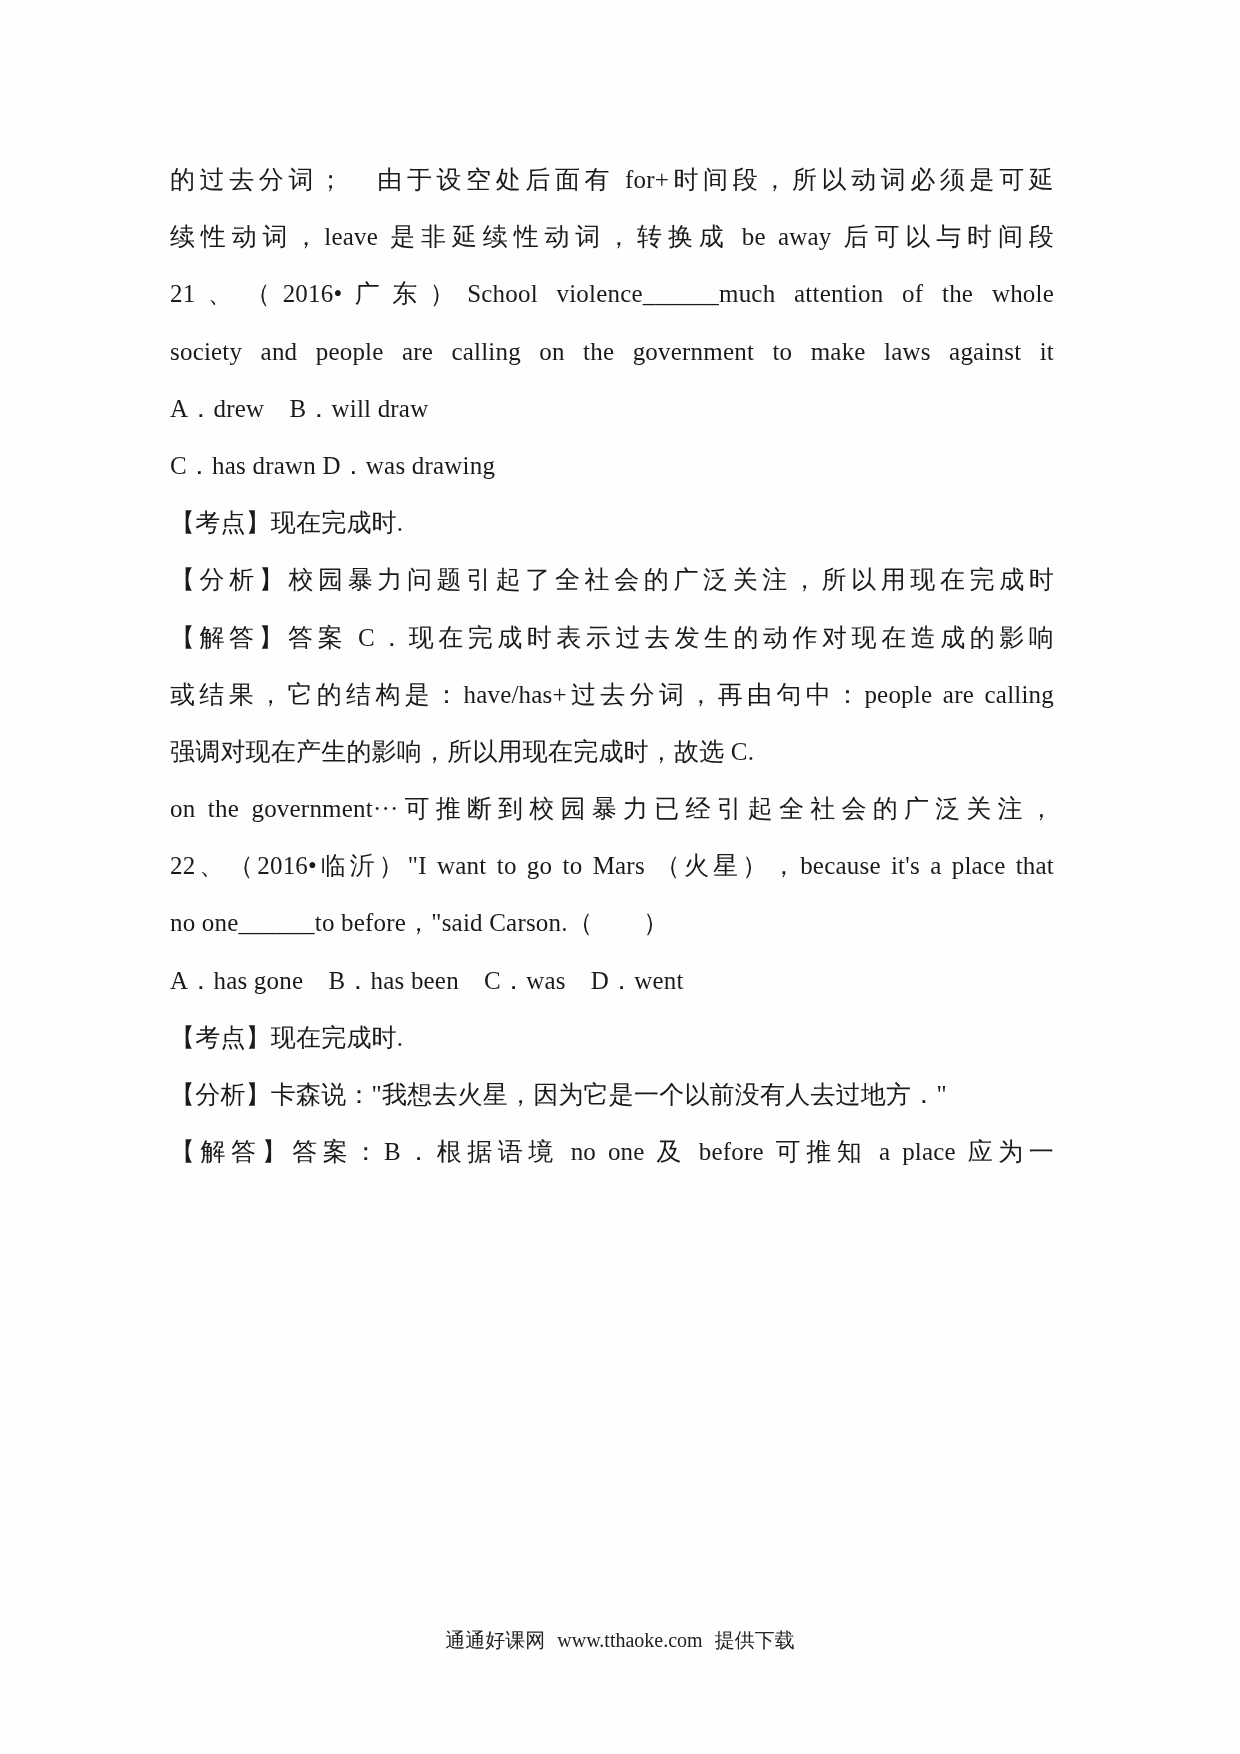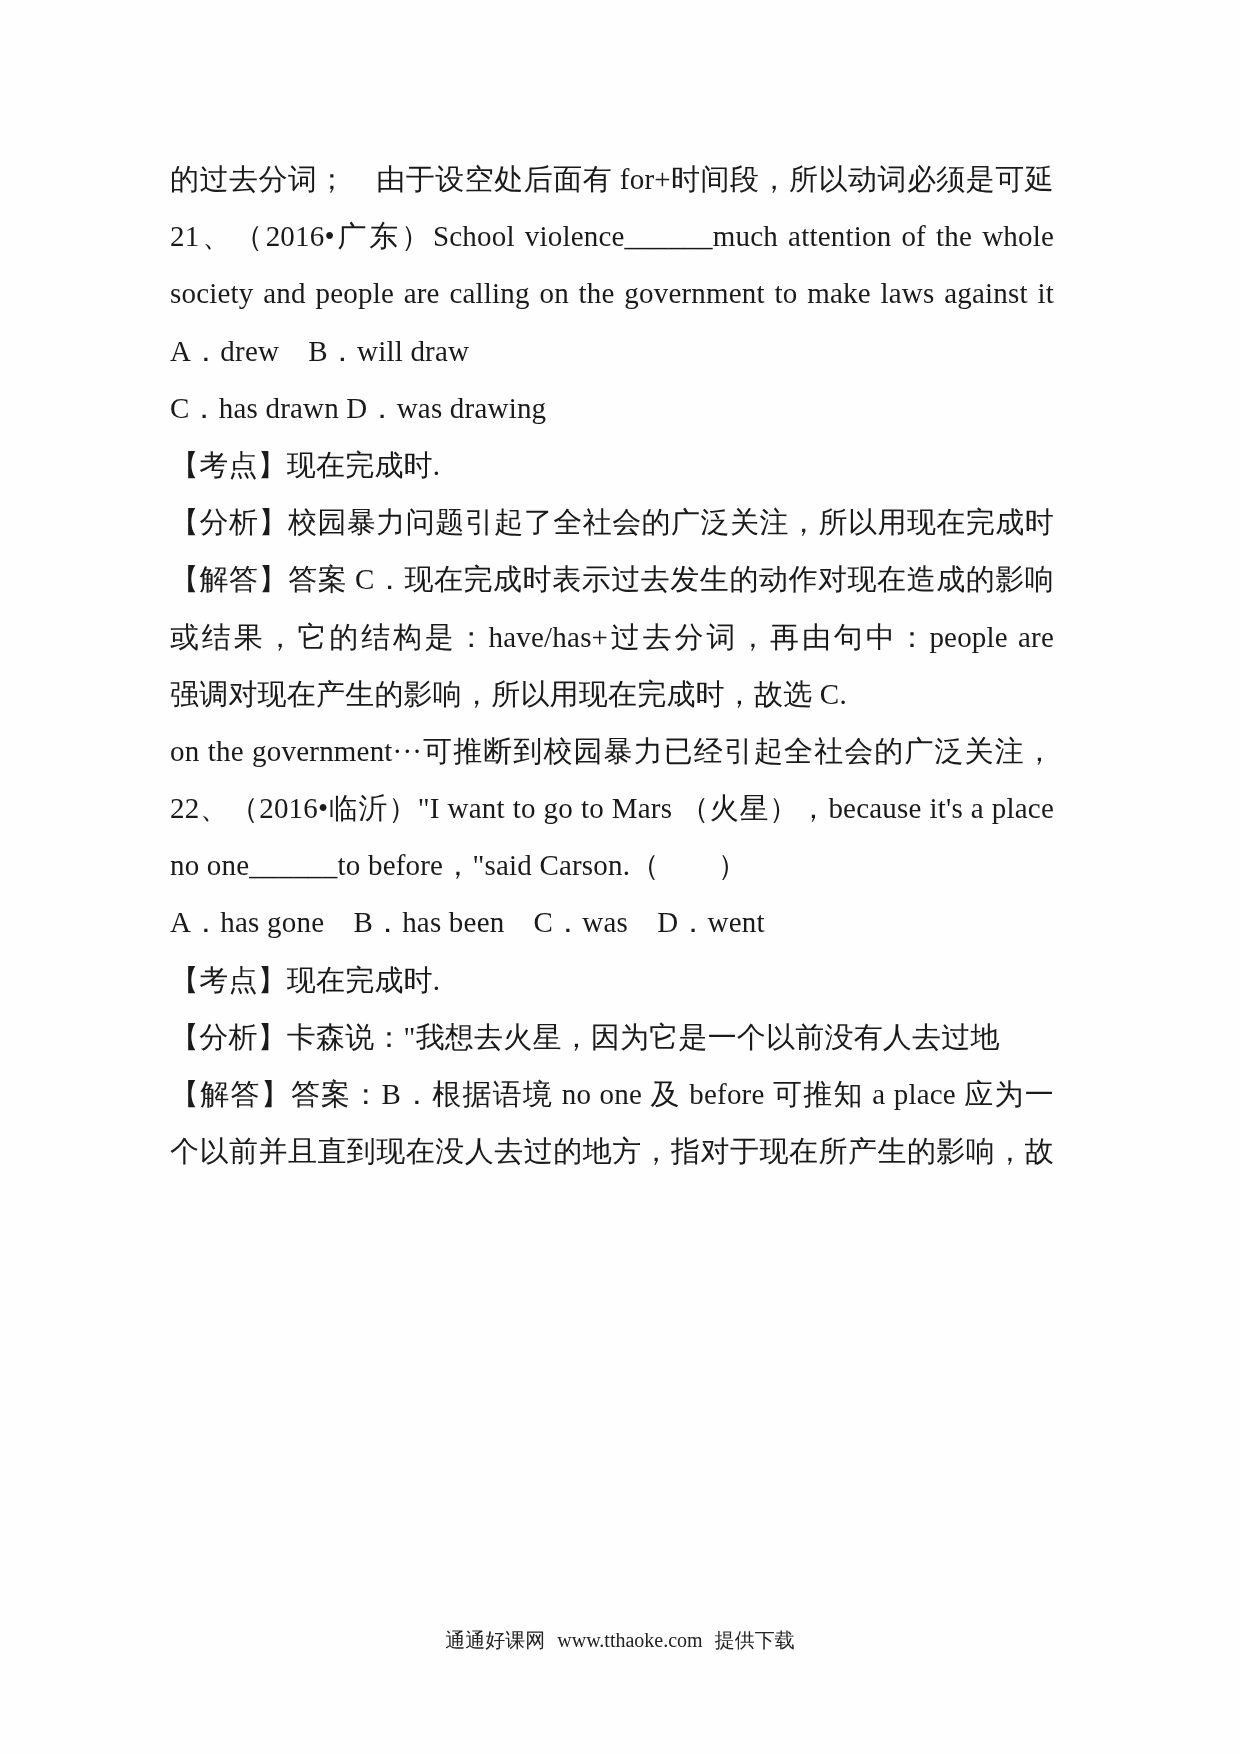--- a/index.html
+++ b/index.html
@@ -16,21 +16,21 @@
     overflow:hidden;
   }
   .content{
     position:absolute;
     left:170px;top:151px;
     width:884px;
   }
   .ln{
     height:57.2px;
     line-height:57.2px;
-    font-size:29px;
+    font-size:25px;
     overflow:hidden;
     text-align:left;
     letter-spacing:0.2px;
   }
   .j{
     text-align:justify;
     text-align-last:justify;
     -moz-text-align-last:justify;
   }
   .footer{
@@ -44,38 +44,38 @@
   }
   .footer span{padding:0 6px;}
 </style>
 </head>
 <body>
 
 <div class="page">
   <div class="content">
 
     <div class="ln j">的过去分词；　由于设空处后面有 for+时间段，所以动词必须是可延</div>
+    <div class="ln j">续性动词，leave 是非延续性动词，转换成 be away 后可以与时间段</div>
 
     <div class="ln j">21、（2016•广东）School violence______much attention of the whole</div>
     <div class="ln j">society and people are calling on the government to make laws against it</div>
     <div class="ln">A．drew　B．will draw</div>
     <div class="ln">C．has drawn D．was drawing</div>
     <div class="ln">【考点】现在完成时.</div>
     <div class="ln j">【分析】校园暴力问题引起了全社会的广泛关注，所以用现在完成时</div>
     <div class="ln j">【解答】答案 C．现在完成时表示过去发生的动作对现在造成的影响</div>
     <div class="ln j">或结果，它的结构是：have/has+过去分词，再由句中：people are calling</div>
     <div class="ln">强调对现在产生的影响，所以用现在完成时，故选 C.</div>
     <div class="ln j">on the government···可推断到校园暴力已经引起全社会的广泛关注，</div>
 
     <div class="ln j">22、（2016•临沂）"I want to go to Mars （火星），because it's a place that</div>
     <div class="ln">no one______to before，"said Carson.（　　）</div>
     <div class="ln">A．has gone　B．has been　C．was　D．went</div>
     <div class="ln">【考点】现在完成时.</div>
     <div class="ln">【分析】卡森说："我想去火星，因为它是一个以前没有人去过地方．"</div>
     <div class="ln j">【解答】答案：B．根据语境 no one 及 before 可推知 a place 应为一</div>
-    <div class="ln j">个以前并且直到现在没人去过的地方，指对于现在所产生的影响，故</div>
 
   </div>
 
   <div class="footer">
     <span>通通好课网</span><span>www.tthaoke.com</span><span>提供下载</span>
   </div>
 </div>
 
 </body></html>

